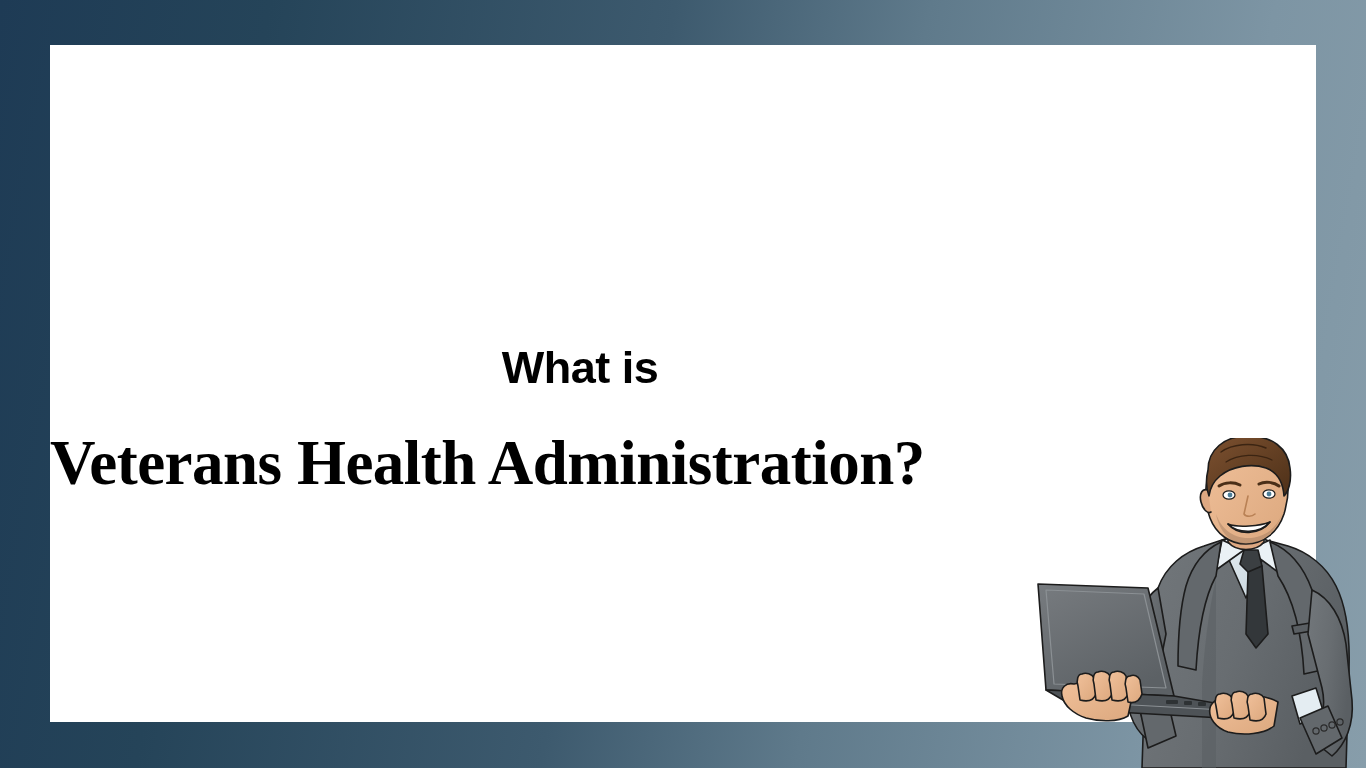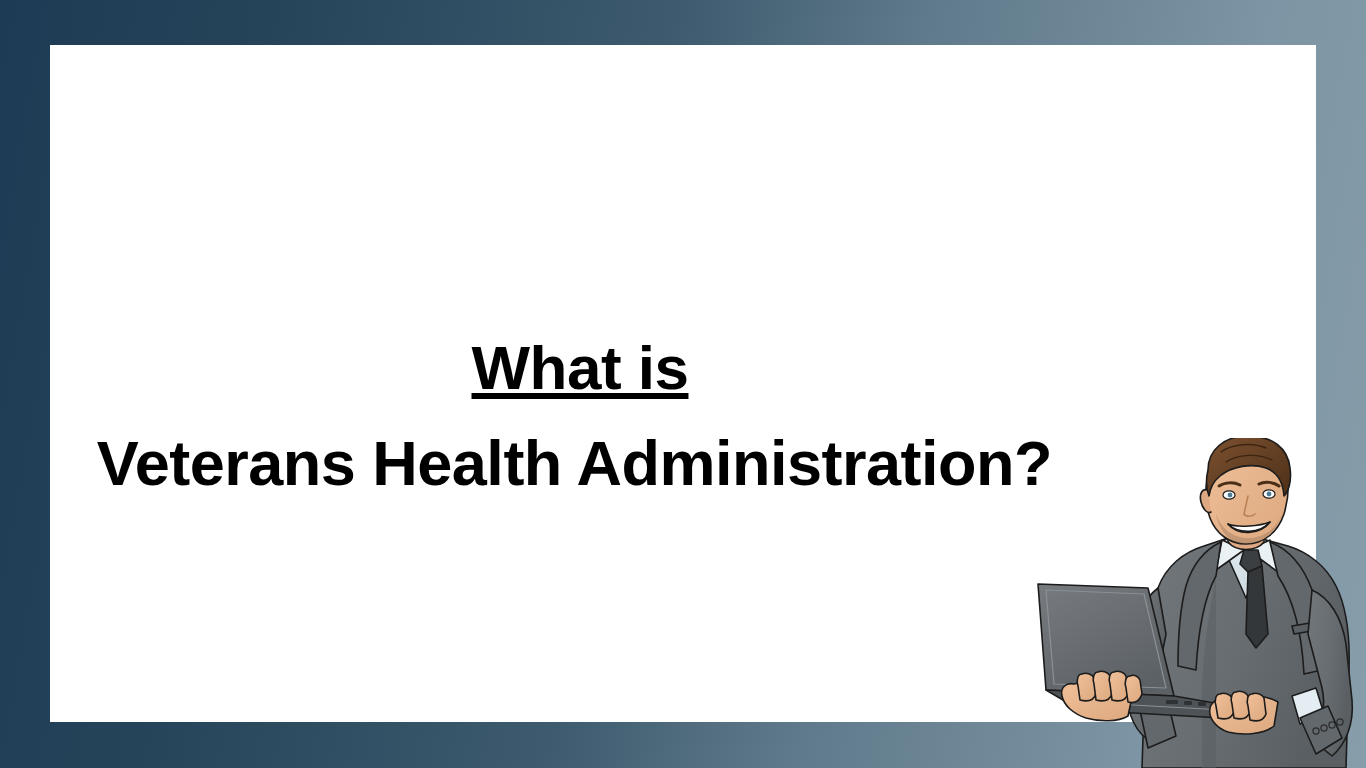--- a/index.html
+++ b/index.html
@@ -45,33 +45,33 @@
     white-space: nowrap;
     letter-spacing: -0.5px;
   }
 
   #title-line-1 {
     position: absolute;
     left: 0;
     top: 288px;
     width: 1060px;
     text-align: center;
-    font-size: 62px;
+    font-size: 45px;
     line-height: 70px;
-    text-decoration: underline;
   }
 
   #title-line-2 {
     position: absolute;
     left: 0;
     top: 383px;
     width: 1002px;
-    text-align: right;
+    text-align: left;
     font-size: 63px;
     line-height: 70px;
+    font-family: Liberation Serif, serif;
   }
 
   
   #person-figure {
     position: absolute;
     left: 1016px;
     top: 438px;
     width: 350px;
     height: 330px;
     pointer-events: none;

